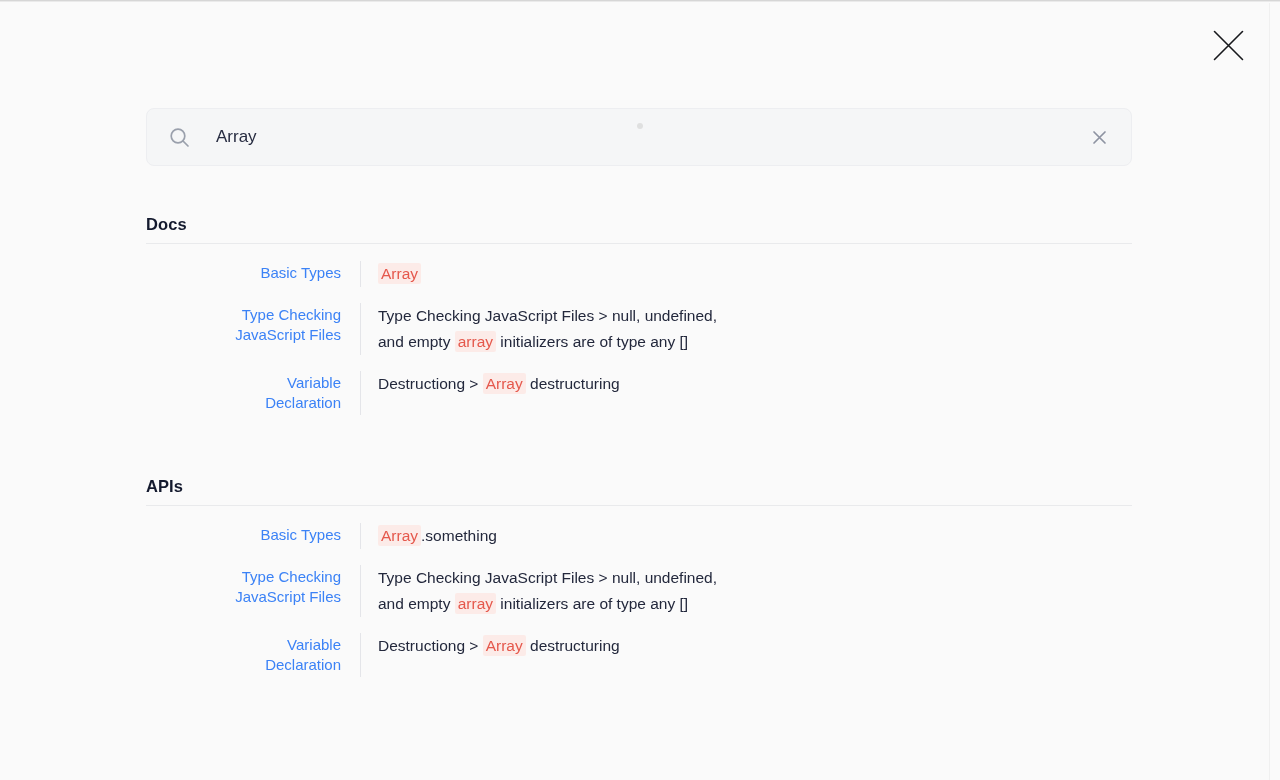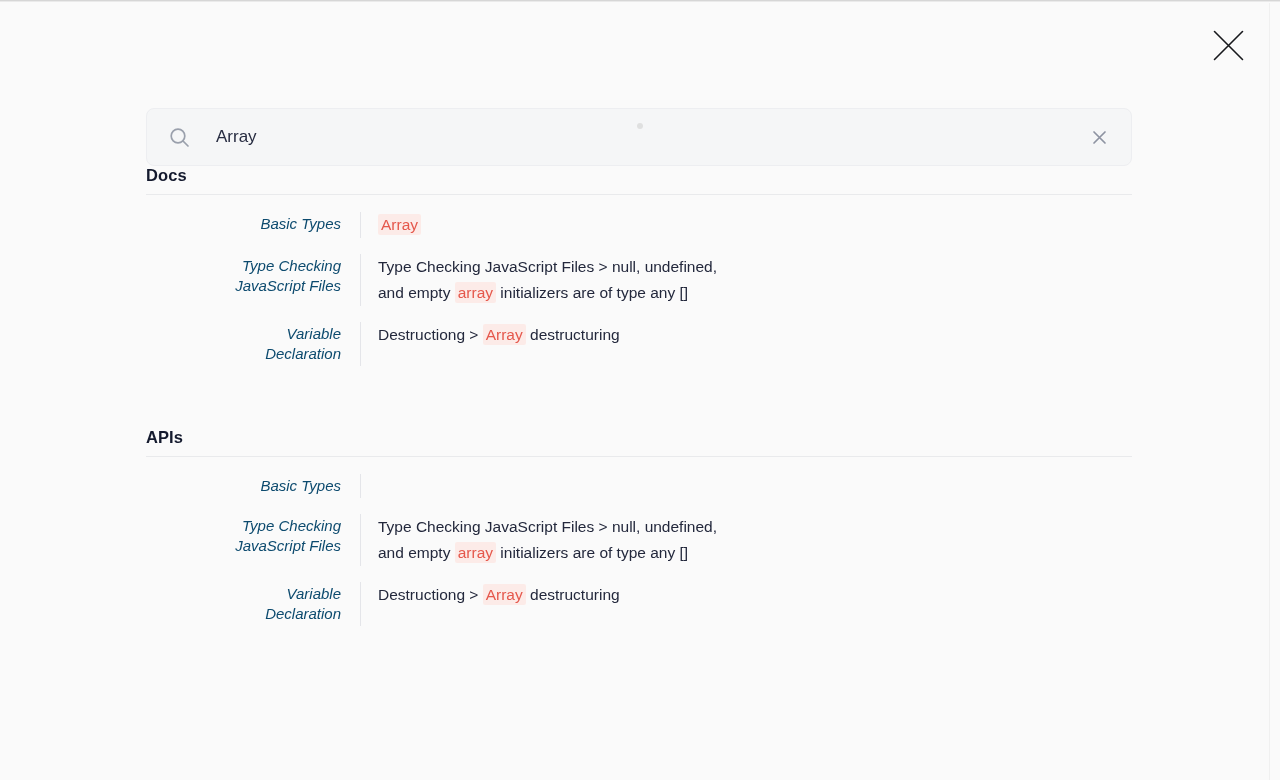--- a/index.html
+++ b/index.html
@@ -59,34 +59,34 @@
     display: flex; align-items: center; justify-content: center;
     margin-right: 4px;
   }
 
   .cursor-dot {
     position: absolute; left: 637px; top: 123px;
     width: 6px; height: 6px; border-radius: 50%;
     background: #d7d7d7; opacity: .7; filter: blur(.5px);
   }
 
-  .sections { }
+  .sections { margin-top: 49px; }
   .result-section { margin-bottom: 62px; }
   .section-title {
     margin: 0 0 9px 0;
     font-size: 16.5px; font-weight: 700; color: #141a2e;
     letter-spacing: .1px;
   }
   .section-divider { height: 1px; background: #e9eaec; margin-bottom: 17px; }
 
   .row { display: flex; align-items: stretch; margin-bottom: 16px; cursor: pointer; }
   .row-label {
     width: 214px; padding: 2px 19px 2px 80px;
     text-align: right;
-    font-size: 15px; line-height: 20px; color: #0c4a6e; font-style: italic;
+    font-size: 15px; line-height: 20px; color: #3b82f6;
   }
   .row-divider { width: 1px; background: #e4e5e9; }
   .row-content {
     width: 360px; padding: 0 0 0 17px;
     font-size: 15.5px; line-height: 26px; color: #23283c;
   }
   .hl {
     color: var(--accent);
     background: var(--accent-bg);
     padding: 2px 3px;
@@ -145,20 +145,21 @@
 </div>
   </section>
 
   <section class="result-section">
     <h2 class="section-title">APIs</h2>
     <div class="section-divider"></div>
     <div class="rows">
   <div class="row">
     <div class="row-label">Basic Types</div>
     <div class="row-divider"></div>
+    <div class="row-content"><span class="hl">Array</span><span>.something</span></div>
   </div>
 
   <div class="row">
     <div class="row-label">Type Checking JavaScript Files</div>
     <div class="row-divider"></div>
     <div class="row-content"><span>Type Checking JavaScript Files &gt; null, undefined, and empty </span><span class="hl">array</span><span> initializers are of type any []</span></div>
   </div>
 
   <div class="row">
     <div class="row-label">Variable Declaration</div>

